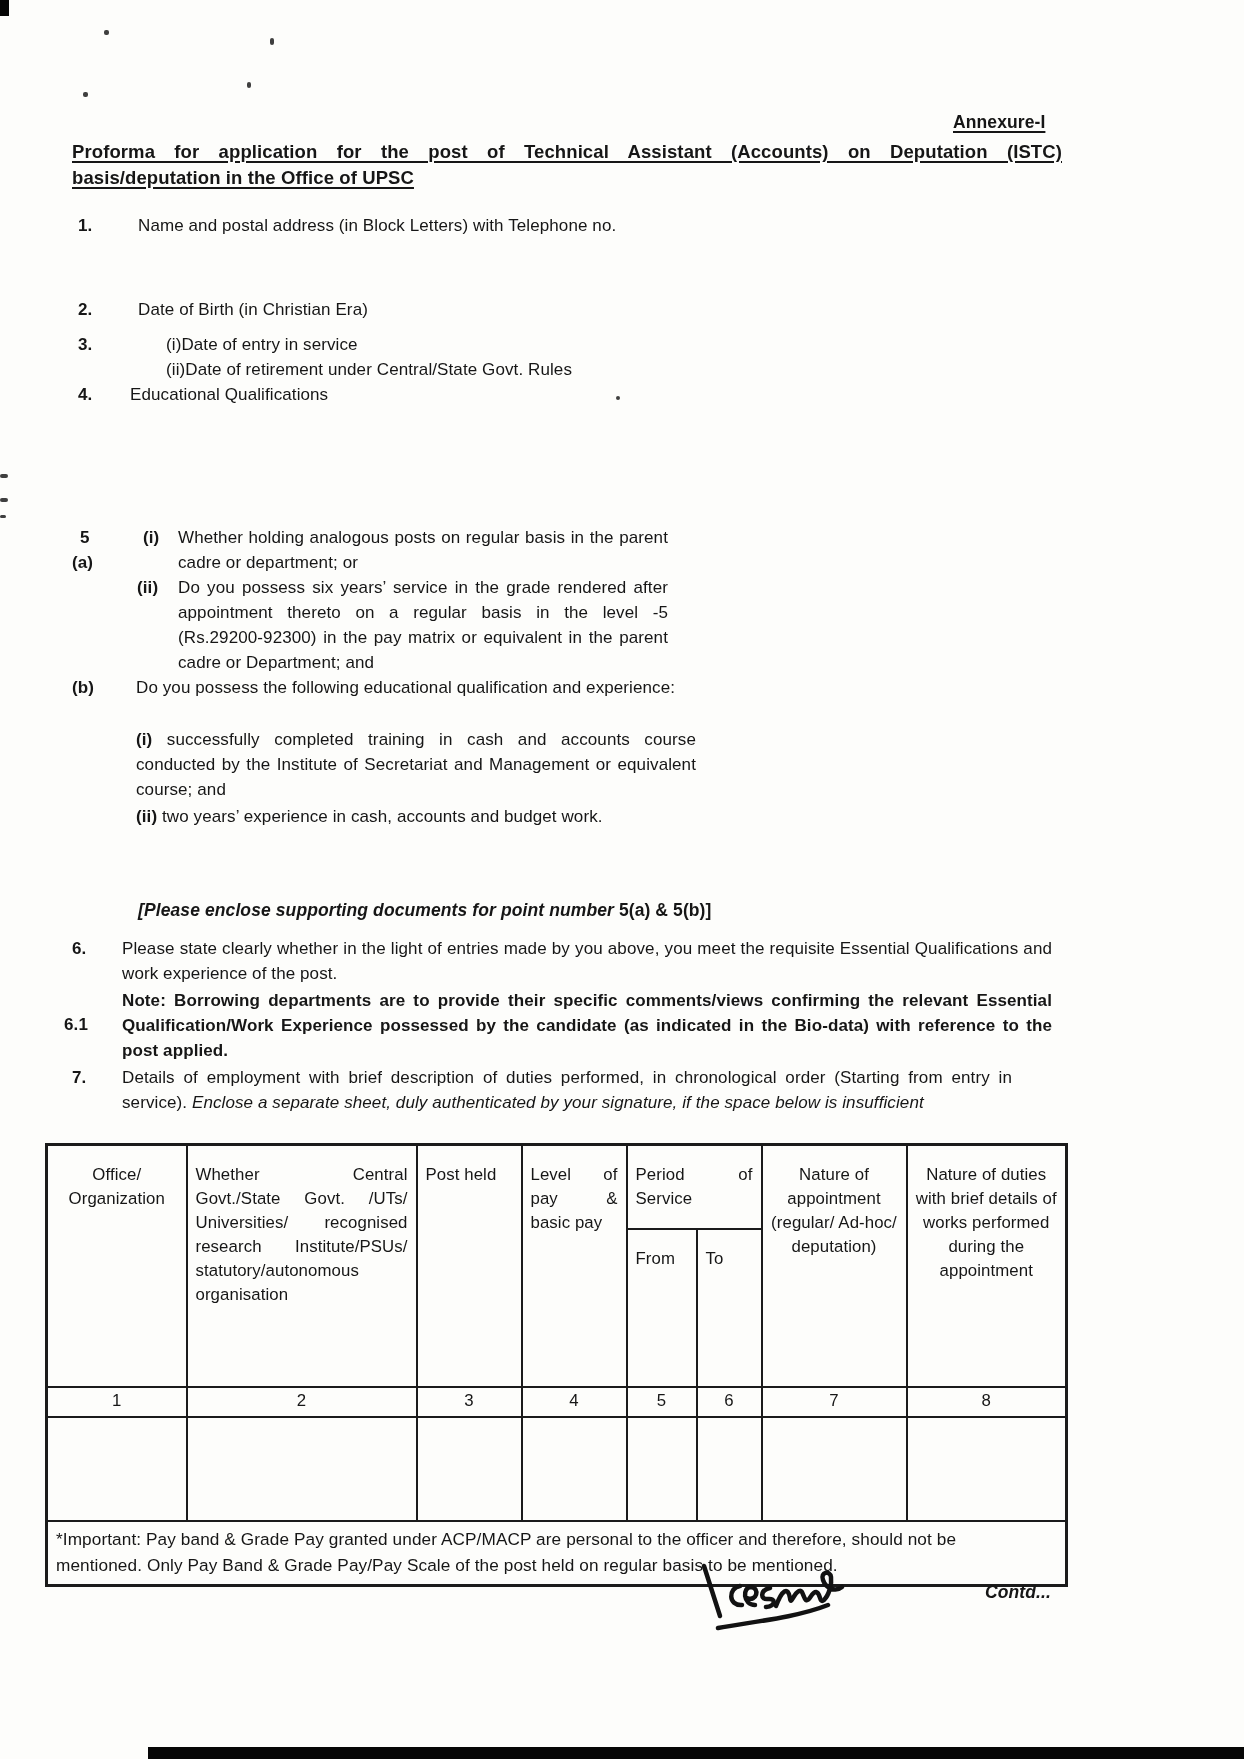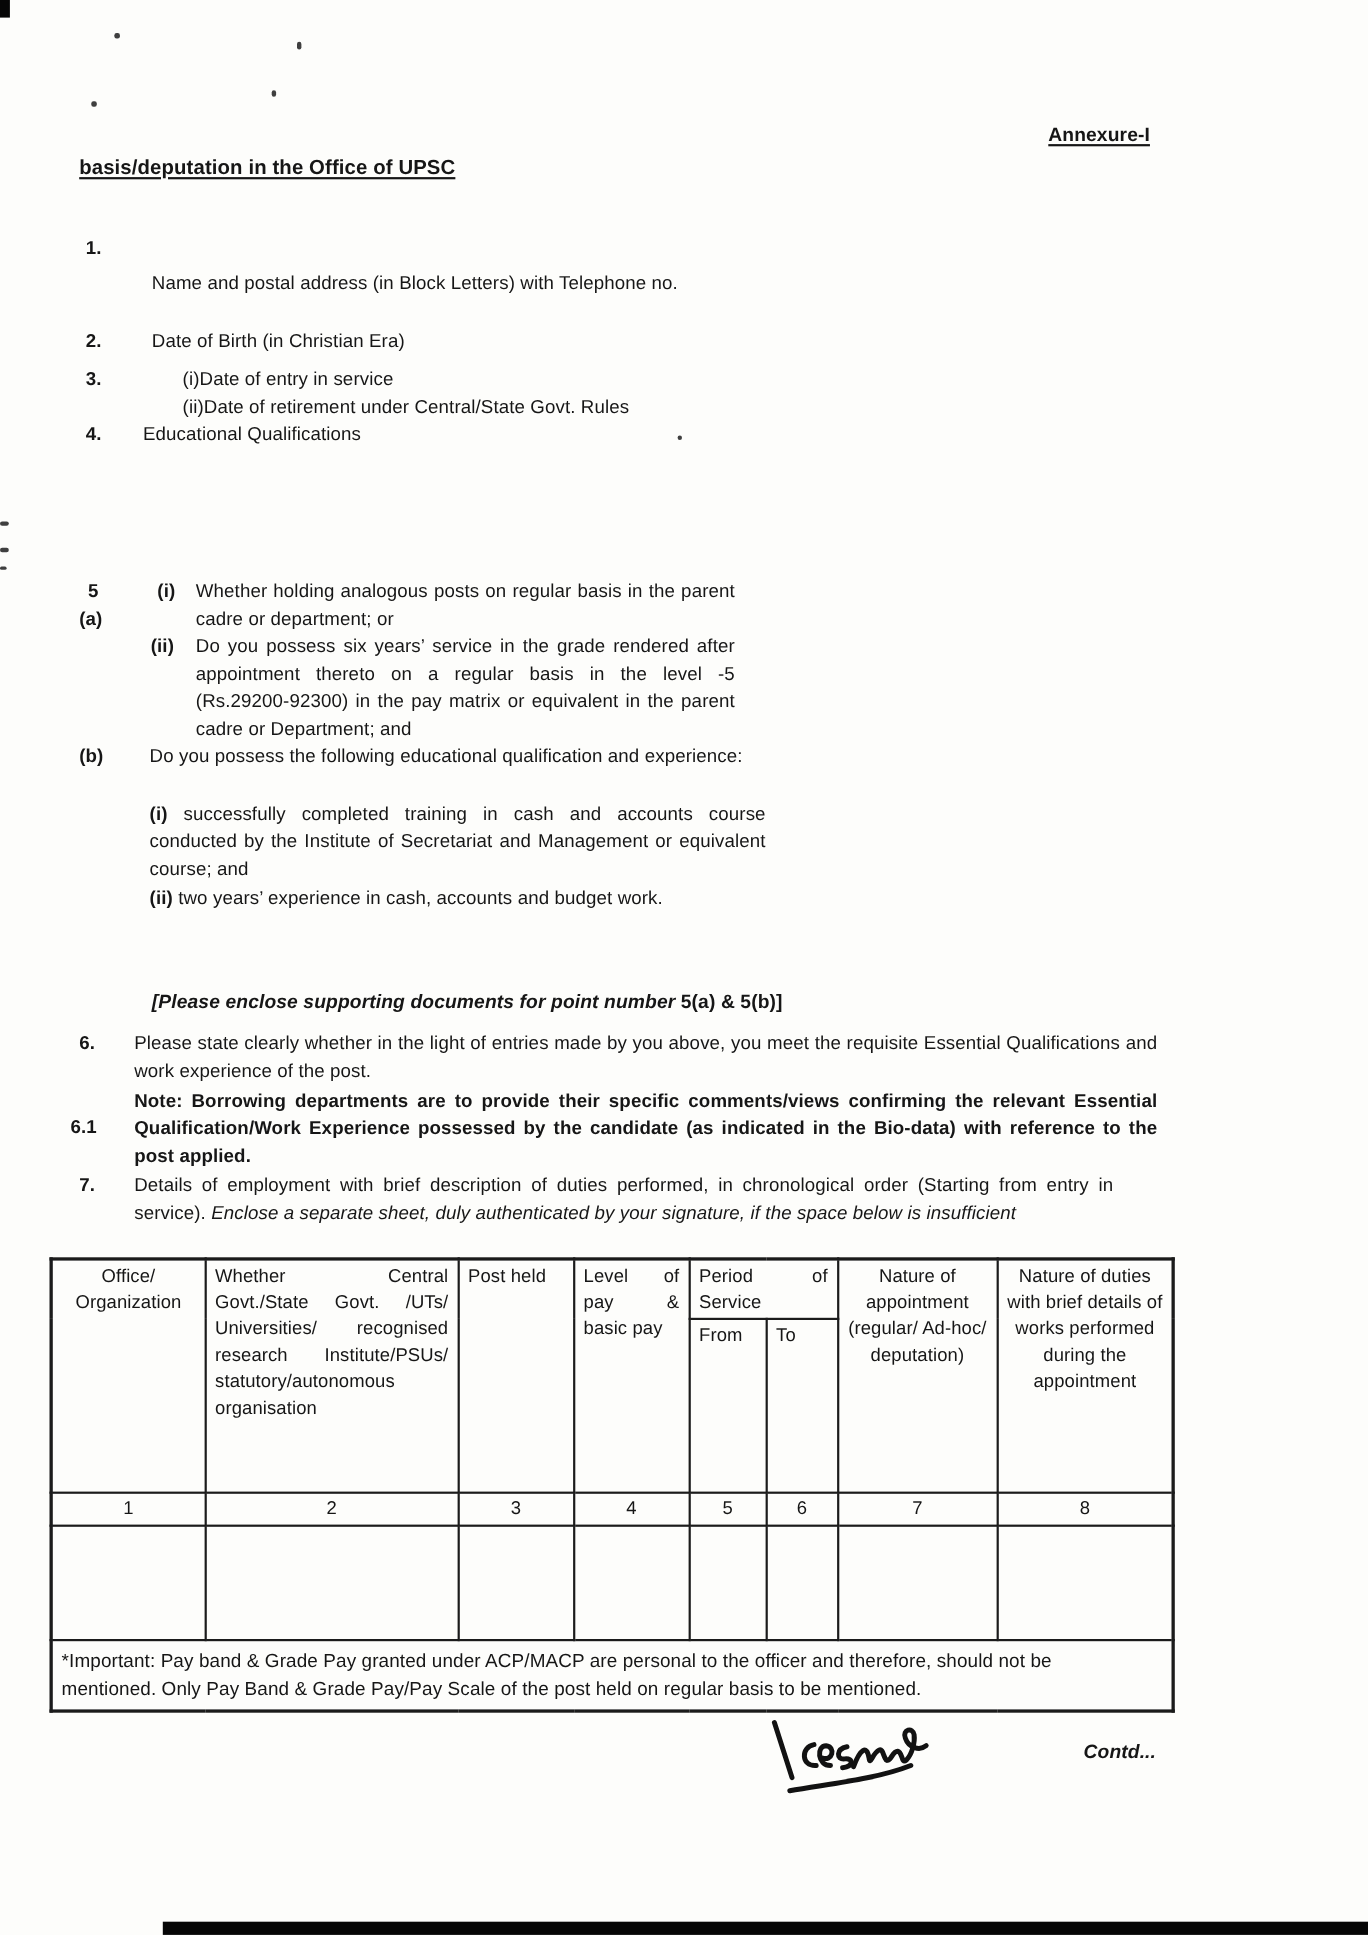--- a/index.html
+++ b/index.html
@@ -28,21 +28,21 @@
   .marker { position:absolute; font-weight:bold; }
 
   .note-line { font-size:17.5px; }
 
   table.emp {
     border-collapse:collapse; table-layout:fixed; width:1020px;
     font-size:16.8px; line-height:24px; border:3px solid #1b1b1b;
   }
   .emp th, .emp td {
     border:2px solid #1b1b1b; vertical-align:top;
-    padding:2px 8px; font-weight:normal; text-align:left;
+    padding:17px 8px; font-weight:normal; text-align:left;
   }
   .emp .tc { text-align:center; }
   .emp .hjust { text-align:justify; }
   .emp tr.hdr1 th.period { height:44px; }
   .emp tr.hdr2 th { height:158px; }
   .emp tr.numrow td { height:30px; text-align:center; padding:1px 4px; }
   .emp tr.emptyrow td { height:104px; }
   .emp tr.footrow td { height:62px; padding:4px 70px 6px 8px; font-size:17.2px; line-height:26px; }
 
   .contd { top:1580px; left:985px; font-size:17.5px; }
@@ -61,25 +61,26 @@
   <div class="speck" style="left:270px;top:38px;width:4px;height:7px;"></div>
   <div class="speck" style="left:247px;top:82px;width:4px;height:6px;"></div>
   <div class="speck" style="left:83px;top:92px;width:5px;height:5px;"></div>
   <div class="speck" style="left:0;top:474px;width:8px;height:4px;"></div>
   <div class="speck" style="left:0;top:498px;width:8px;height:4px;"></div>
   <div class="speck" style="left:0;top:515px;width:6px;height:3px;"></div>
   <div class="speck" style="left:616px;top:396px;width:4px;height:4px;"></div>
 
   <div class="abs annexure b u">Annexure-I</div>
   <div class="abs doc-title u">
+    <span class="tl1">Proforma for application for the post of Technical Assistant (Accounts) on Deputation (ISTC)</span>
     <span class="tl2">basis/deputation in the Office of UPSC</span>
   </div>
 
   <span class="num" style="top:213px;left:78px;">1.</span>
-  <div class="q-text" style="top:213px;left:138px;width:620px;margin-top:32px;">Name and postal address (in Block Letters) with Telephone no.</div>
+  <div class="q-text" style="top:213px;left:138px;width:620px;">Name and postal address (in Block Letters) with Telephone no.</div>
 
   <span class="num" style="top:297px;left:78px;">2.</span>
   <div class="q-text" style="top:297px;left:138px;width:620px;">Date of Birth (in Christian Era)</div>
 
   <span class="num" style="top:332px;left:78px;">3.</span>
   <div class="q-text stacked" style="top:332px;left:132px;width:640px;">
     <span>(i)Date of entry in service</span>
     <span>(ii)Date of retirement under Central/State Govt. Rules</span>
   </div>
 

